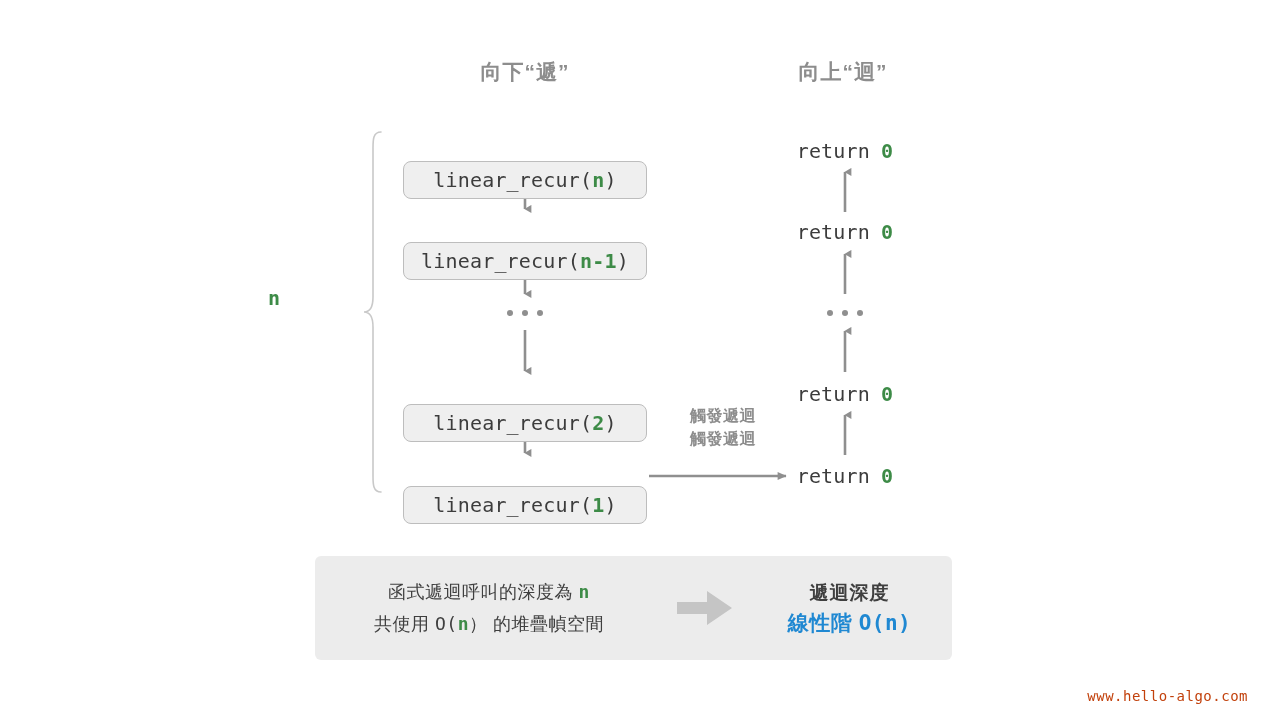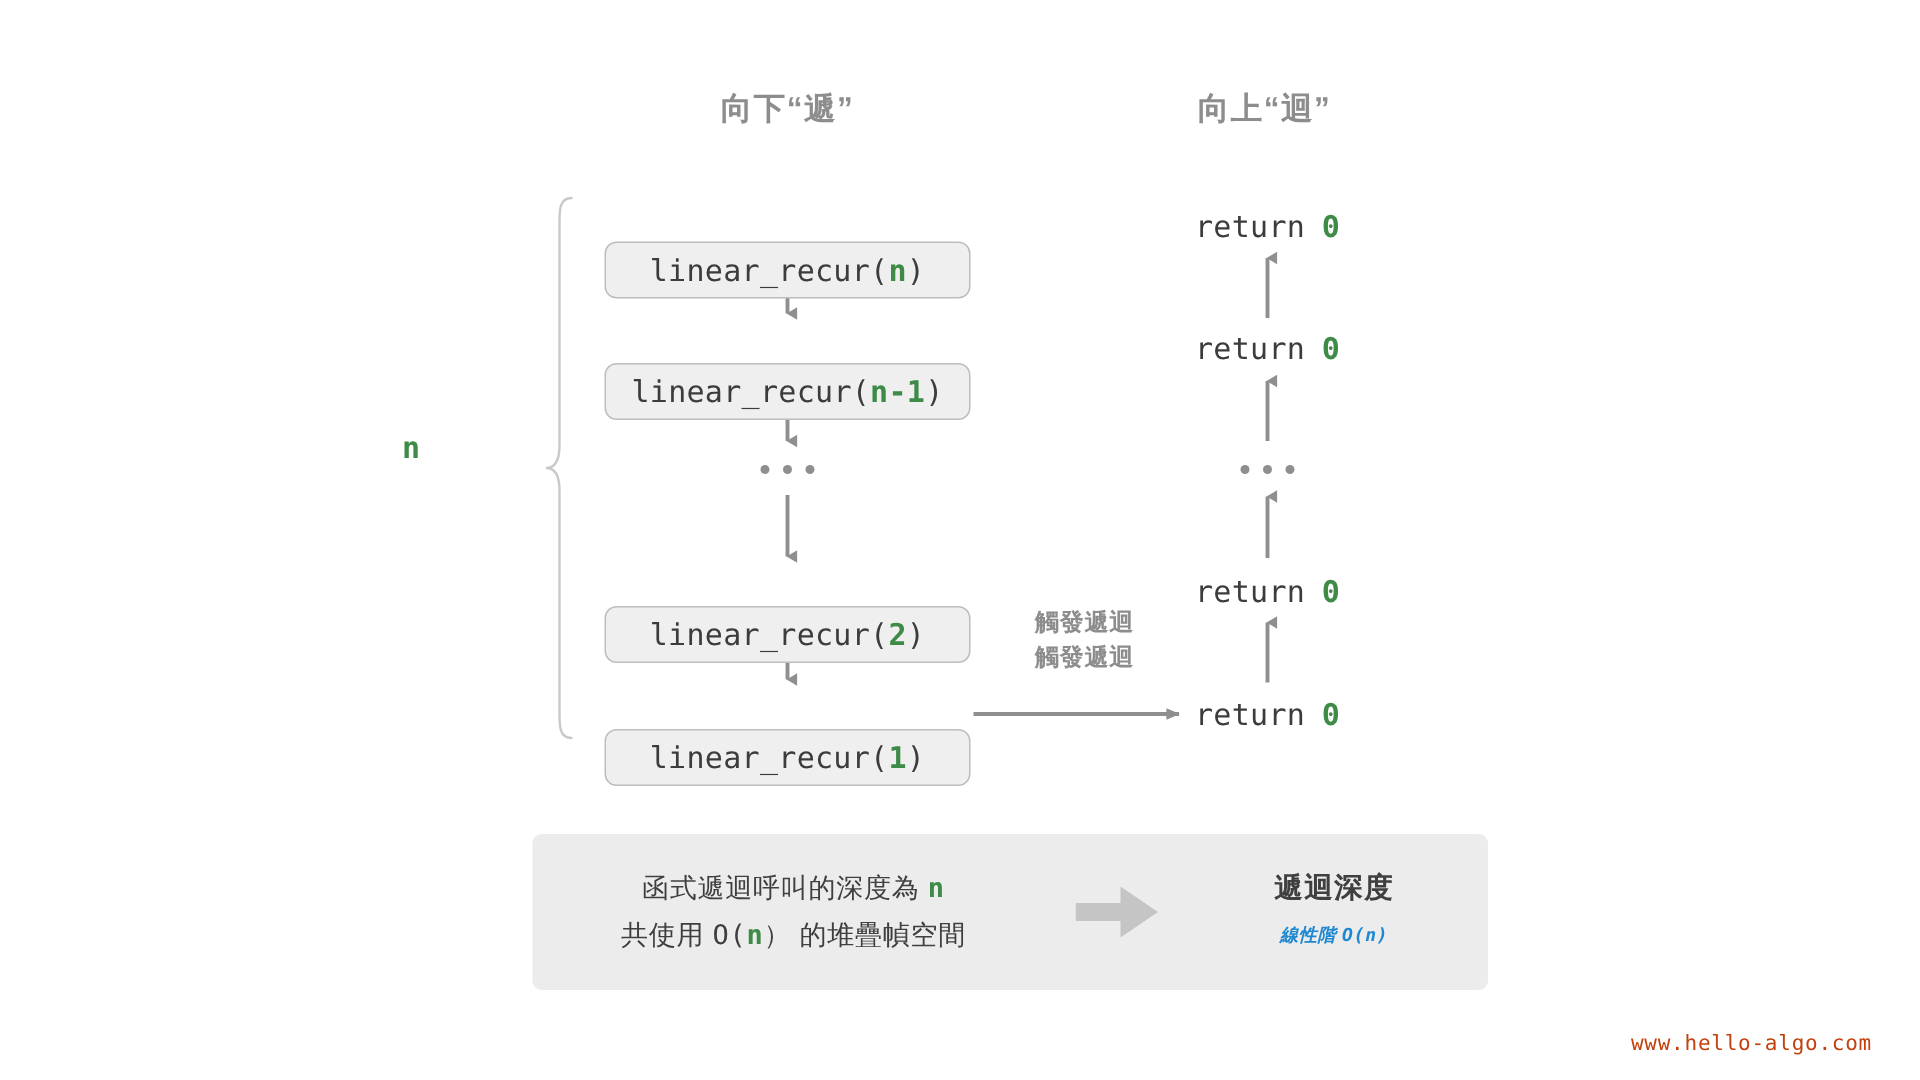--- a/index.html
+++ b/index.html
@@ -161,21 +161,20 @@
   .summary {
     position: absolute;
     left: 315px;
     top: 556px;
     width: 637px;
     height: 104px;
     background: #ececec;
     border-radius: 6px;
     display: flex;
     align-items: center;
-    margin-left: 40px;
   }
   .summary-left {
     width: 348px;
     text-align: center;
     color: #3f3f3f;
     font-size: 18px;
     line-height: 31px;
     letter-spacing: 0.5px;
     white-space: nowrap;
   }
@@ -202,25 +201,24 @@
     display: block;
     color: #3f3f3f;
     font-size: 19px;
     font-weight: bold;
     line-height: 30px;
     letter-spacing: 1px;
   }
   .summary-right .sr-value {
     display: block;
     color: #1f88d2;
-    font-size: 12px;
+    font-size: 21px;
     font-weight: bold;
     line-height: 30px;
     letter-spacing: 0.5px;
-    font-style: italic;
   }
   .summary-right .sr-value .mono {
     font-family: "DejaVu Sans Mono", "Liberation Mono", monospace;
   }
 
   
   .watermark {
     position: absolute;
     right: 32px;
     bottom: 16px;

